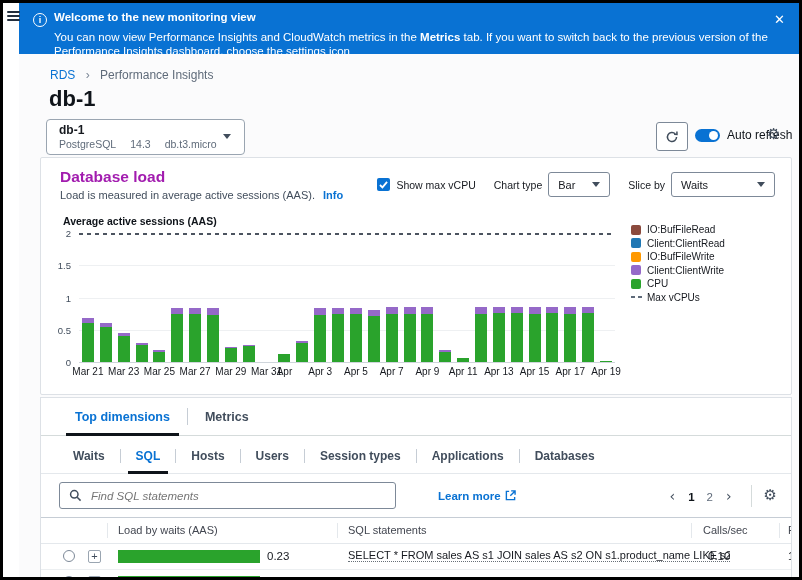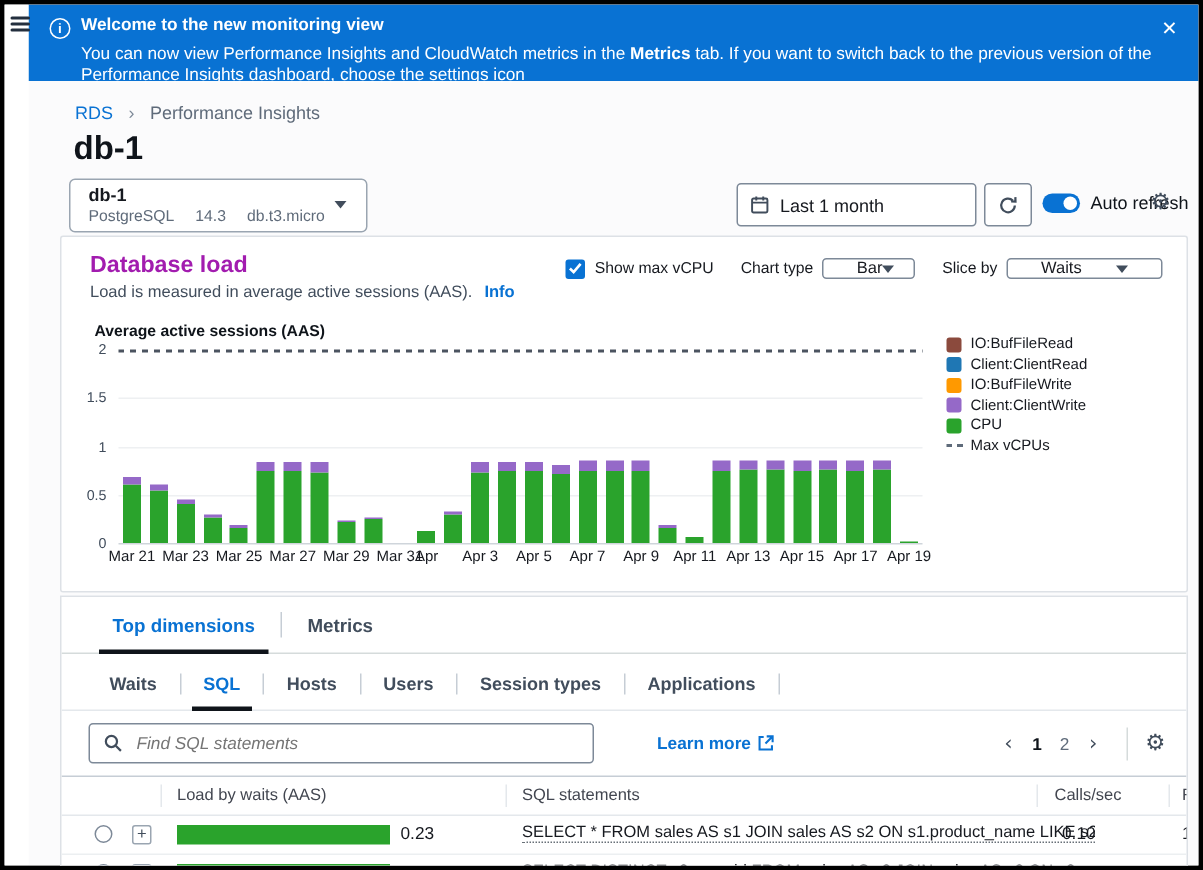--- a/index.html
+++ b/index.html
@@ -54,22 +54,22 @@
   
   #load-card{position:absolute;left:21px;top:103px;width:750px;height:236px;background:#fff;
     border:1px solid #dde1e6;border-radius:2px;}
   #load-title{position:absolute;left:19px;top:10px;font-size:15.5px;font-weight:bold;color:#a21caf;}
   #load-subtitle{position:absolute;left:19px;top:31px;font-size:11px;color:#414d5c;}
   #load-subtitle .info-link{color:#0972d3;font-weight:bold;margin-left:8px;cursor:pointer;}
   #load-controls{position:absolute;top:14px;right:16px;display:flex;align-items:center;font-size:10.5px;}
   .checkbox{width:13px;height:13px;border-radius:2px;display:flex;align-items:center;justify-content:center;cursor:pointer;}
   #load-controls .grp{display:flex;align-items:center;gap:6px;}
   #load-controls .sp{width:18px;}
-  .select-box{height:14px;background:#fff;border:1px solid #7d8998;border-radius:3px;display:flex;
-    align-items:center;justify-content:space-between;padding:0 22px;font-size:11px;cursor:pointer;box-sizing:border-box;}
+  .select-box{height:25px;background:#fff;border:1px solid #7d8998;border-radius:3px;display:flex;
+    align-items:center;justify-content:space-between;padding:0 9px;font-size:11px;cursor:pointer;box-sizing:border-box;}
   
   #chart-title{position:absolute;left:22px;top:57px;font-size:10.5px;font-weight:bold;color:#0f141a;}
   .ylab{position:absolute;width:30px;text-align:right;font-size:9.5px;color:#414d5c;}
   #plot{position:absolute;left:38px;top:75px;width:536px;height:129px;border-bottom:1px solid #cfd5db;}
   .gridline{position:absolute;left:0;right:0;height:1px;background:#eef0f2;}
   .maxline{position:absolute;left:0;right:0;top:0;height:2px;
     background:repeating-linear-gradient(90deg,#4c5460 0 4px,transparent 4px 8px);}
   .bar{position:absolute;bottom:0;width:12px;}
   .bar .seg{position:absolute;left:0;width:100%;}
   .xtick{position:absolute;top:208px;transform:translateX(-50%);font-size:10px;color:#16191f;white-space:nowrap;}
@@ -160,31 +160,20 @@
     <div id="page-title">db-1</div>
 
     <div id="instance-select">
       <div class="iname">db-1</div>
       <div class="imeta">
         <span>PostgreSQL</span><span>14.3</span><span>db.t3.micro</span>
       </div>
       <div class="caret"></div>
     </div>
 
-    <div id="range-box">
-      <span class="cal">
-        <svg width="13" height="13" viewBox="0 0 14 14">
-            <rect x="1.5" y="2.5" width="11" height="10" rx="1" fill="none" stroke="#414d5c" stroke-width="1.4"></rect>
-            <line x1="4.5" y1="1" x2="4.5" y2="4" stroke="#414d5c" stroke-width="1.4"></line>
-            <line x1="9.5" y1="1" x2="9.5" y2="4" stroke="#414d5c" stroke-width="1.4"></line>
-            <line x1="1.5" y1="5.5" x2="12.5" y2="5.5" stroke="#414d5c" stroke-width="1.2"></line>
-          </svg>
-      </span>
-      <span class="rlabel">Last 1 month</span>
-    </div>
 
     <div id="refresh-btn">
       <svg width="14" height="14" viewBox="0 0 16 16">
           <path d="M13.2 8a5.2 5.2 0 1 1-1.5-3.7" fill="none" stroke="#414d5c" stroke-width="1.7"></path>
           <path d="M13.6 1.6 13.7 5 10.4 4.9" fill="none" stroke="#414d5c" stroke-width="1.7"></path>
         </svg>
     </div>
 
     <div id="auto-refresh">
       <div class="toggle" id="ar-toggle" style="background: rgb(9, 114, 211);">
@@ -413,20 +402,21 @@
           <div class="subtab active">SQL</div>
           <div class="tab-div"></div>
           <div class="subtab">Hosts</div>
           <div class="tab-div"></div>
           <div class="subtab">Users</div>
           <div class="tab-div"></div>
           <div class="subtab">Session types</div>
           <div class="tab-div"></div>
           <div class="subtab">Applications</div>
           <div class="tab-div"></div>
+          <div class="subtab">Databases</div>
         </div>
 
       <div id="table-toolbar">
         <div id="sql-search">
           <span class="mag">
             <svg width="13" height="13" viewBox="0 0 14 14">
                 <circle cx="5.7" cy="5.7" r="4" fill="none" stroke="#414d5c" stroke-width="1.6"></circle>
                 <line x1="8.8" y1="8.8" x2="12.5" y2="12.5" stroke="#414d5c" stroke-width="1.6"></line>
               </svg>
           </span>

